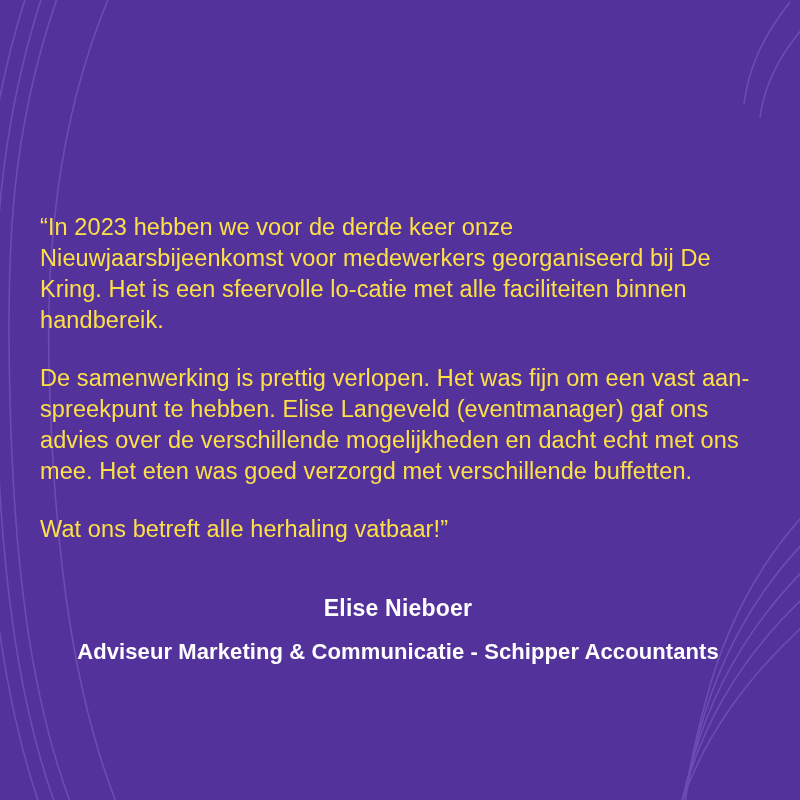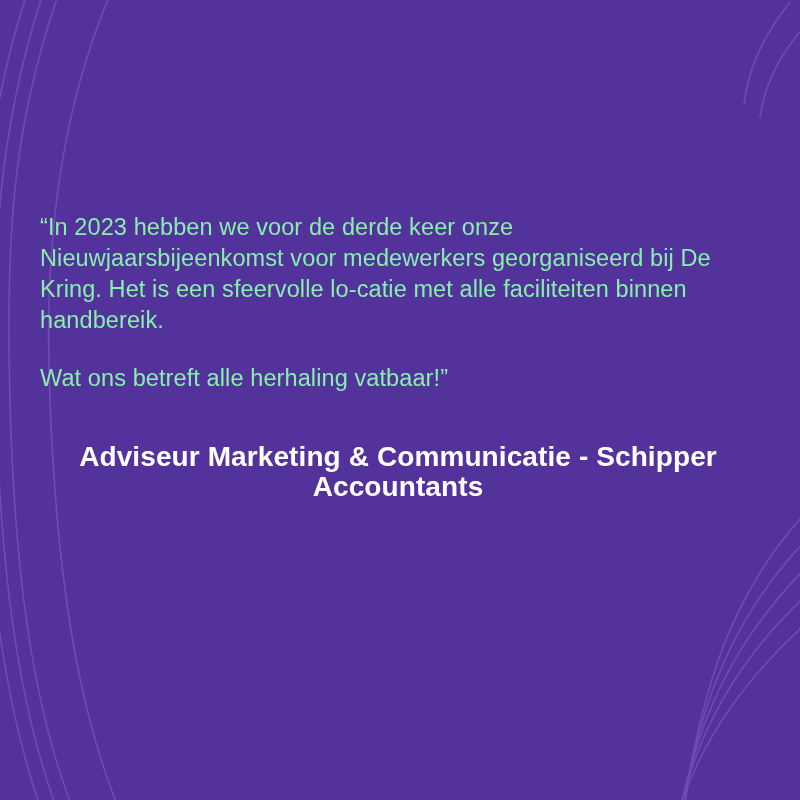--- a/index.html
+++ b/index.html
@@ -26,21 +26,21 @@
     height: 800px;
     pointer-events: none;
   }
   #content {
     position: absolute;
     left: 40px;
     top: 212px;
     width: 716px;
   }
   .quote-para {
-    color: #86efac;
+    color: #fde047;
     font-size: 23.5px;
     line-height: 31px;
     letter-spacing: 0.1px;
     margin: 0 0 27px 0;
     font-weight: 400;
   }
   .quote-para:last-of-type {
     margin-bottom: 0;
   }
   #attribution {
@@ -48,24 +48,24 @@
     text-align: center;
     color: #ffffff;
     font-weight: bold;
   }
   #author-name {
     font-size: 23px;
     letter-spacing: 0.2px;
     line-height: 30px;
   }
   #author-role {
-    font-size: 28px;
+    font-size: 22px;
     letter-spacing: 0.1px;
     line-height: 30px;
-    margin-top: 4px;
+    margin-top: 14px;
   }
 </style>
 </head>
 <body>
 
 <div id="testimonial-card">
 
   <svg id="decor-layer" viewBox="0 0 800 800" preserveAspectRatio="none">
     <g fill="none" stroke="#6d4cb2" stroke-width="1.6">
       <path d="M 60 -10 C 10 130, 6 250, 10 400 C 14 560, 30 700, 74 812"></path>
@@ -81,20 +81,22 @@
       <path d="M 812 618 C 744 678, 702 742, 682 802 C 679 808, 678 810, 677 812"></path>
     </g>
     <g fill="none" stroke="#6d4cb2" stroke-width="1.6">
       <path d="M 790 2 C 760 40, 748 72, 744 104"></path>
       <path d="M 812 18 C 778 54, 764 86, 760 118"></path>
     </g>
   </svg>
 
   <div id="content">
     <p class="quote-para">“In 2023 hebben we voor de derde keer onze Nieuwjaarsbijeenkomst voor medewerkers georganiseerd bij De Kring. Het is een sfeervolle lo-catie met alle faciliteiten binnen handbereik.</p>
+    <p class="quote-para">De samenwerking is prettig verlopen. Het was fijn om een vast aan-spreekpunt te hebben. Elise Langeveld (eventmanager) gaf ons advies over de verschillende mogelijkheden en dacht echt met ons mee. Het eten was goed verzorgd met verschillende buffetten.</p>
     <p class="quote-para">Wat ons betreft alle herhaling vatbaar!”</p>
 
     <div id="attribution">
+      <div id="author-name">Elise Nieboer</div>
       <div id="author-role">Adviseur Marketing &amp; Communicatie - Schipper Accountants</div>
     </div>
   </div>
 
 </div>
 
 </body></html>

